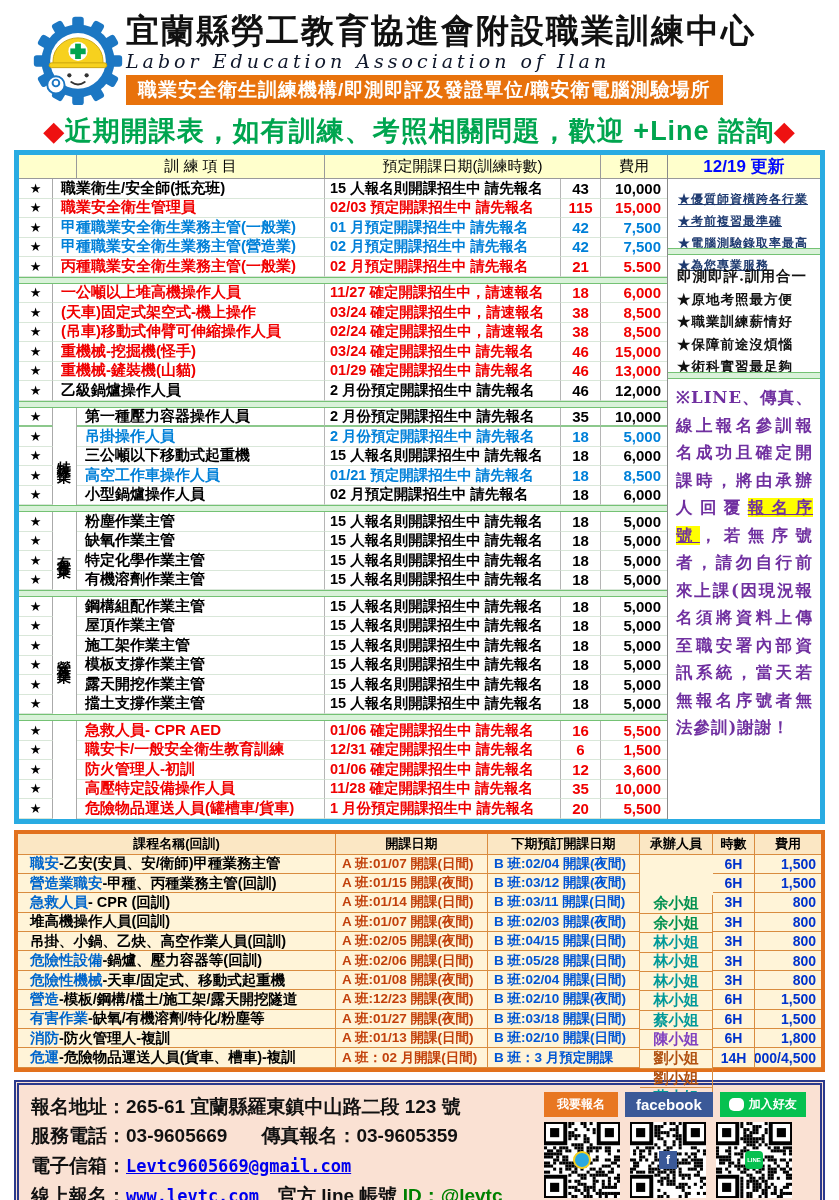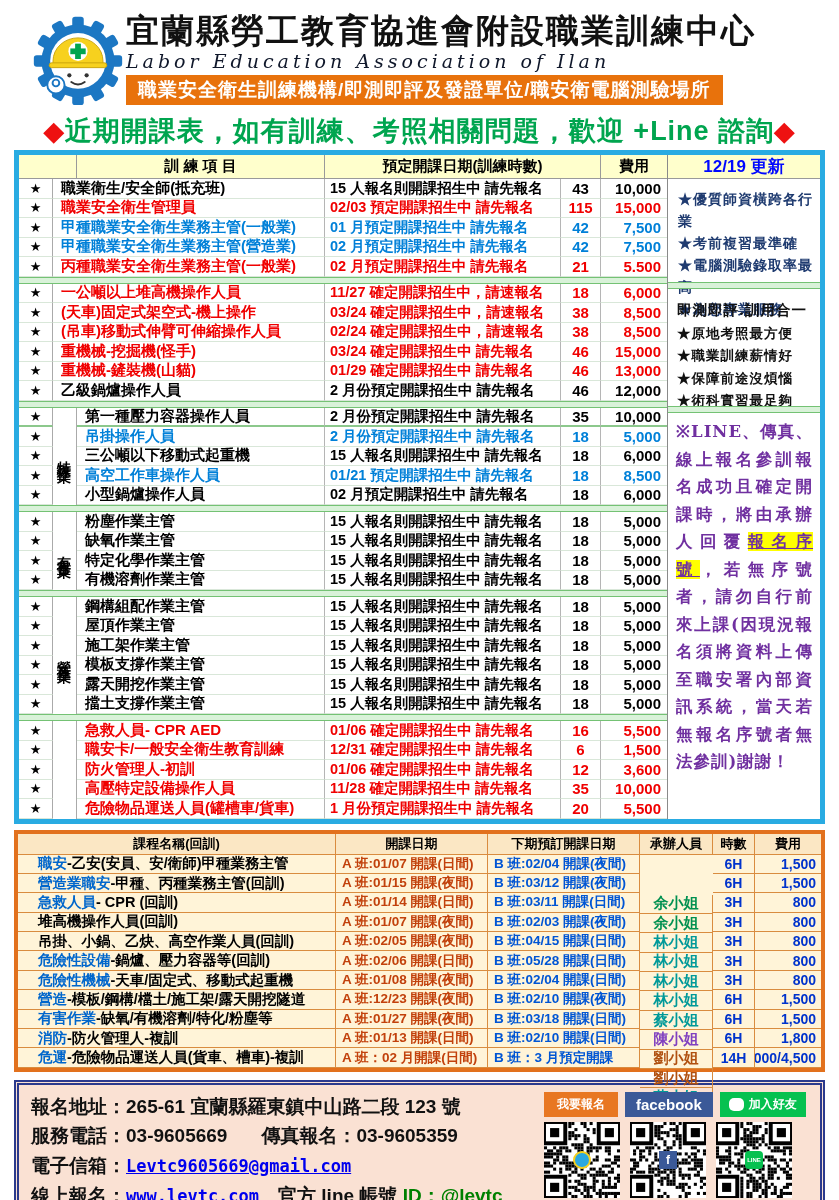--- a/index.html
+++ b/index.html
@@ -15,21 +15,21 @@
   .obanner{display:inline-block;background:#E8720C;color:#fff;font-weight:bold;font-size:19px;padding:2px 12px;margin-top:3px;letter-spacing:1px;}
 
   
   .headline{text-align:center;font-weight:bold;font-size:27px;color:#00A54F;line-height:32px;margin:1px 0 3px;letter-spacing:1px;}
   .headline .dia{color:#EE1111;font-size:26px;}
 
   
   .mtab{margin:0 14px;border:5px solid #29ABE2;display:flex;background:#fff;}
   .mleft{width:648px;flex:0 0 648px;}
   .mrow,.mhead{display:flex;align-items:center;}
-  .mhead{height:23px;background:#FFFFCC;font-weight:bold;font-size:15px;border-bottom:1px solid #9a9a9a;}
+  .mhead{height:23px;background:#FFFFCC;font-weight:normal;font-size:15px;border-bottom:1px solid #9a9a9a;}
   .mhead div{height:100%;display:flex;align-items:center;justify-content:center;border-right:1px solid #9a9a9a;box-sizing:border-box;}
   .sec{display:flex;}
   .starcol{width:34px;flex:0 0 34px;}
   .starcell{height:19.5px;border-right:1px solid #aaa;border-bottom:1px solid #D9E7D9;display:flex;align-items:center;justify-content:center;font-size:13px;color:#000;box-sizing:border-box;}
   .catcol{width:24px;flex:0 0 24px;border-right:1px solid #aaa;display:flex;align-items:center;justify-content:center;box-sizing:border-box;}
   .catcol span{writing-mode:vertical-rl;text-orientation:upright;font-weight:bold;font-size:14px;letter-spacing:3px;color:#000;}
   .rws{flex:1;}
   .mrow{height:19.5px;font-weight:bold;font-size:15px;box-sizing:border-box;}
   .mrow>div{height:100%;display:flex;align-items:center;box-sizing:border-box;border-right:1px solid #b5b5b5;border-bottom:1px solid #D9E7D9;white-space:nowrap;overflow:hidden;}
   .c-item{width:248px;flex:0 0 248px;padding-left:8px;}
@@ -37,35 +37,35 @@
   .c-date{width:236px;flex:0 0 236px;padding-left:5px;font-size:14.5px;}
   .c-hrs{width:40px;flex:0 0 40px;justify-content:center;}
   .c-fee{width:66px;flex:0 0 66px;justify-content:flex-end;padding-right:6px;border-right:none!important;}
   .red{color:#F00000;} .blue{color:#0080D8;} .black{color:#000;}
   .sep{height:5px;background:#D9F2D9;border-top:1px solid #74C274;border-bottom:1px solid #74C274;}
   .subsep>div,.subsep-star{border-bottom:2px solid #8CC88C!important;}
 
   
   .sbar{flex:1;border-left:1px solid #8a8a8a;display:flex;flex-direction:column;}
   .sb-head{height:23px;background:#FFFFCC;border-bottom:1px solid #9a9a9a;display:flex;align-items:center;justify-content:center;color:#0008FF;font-weight:bold;font-size:17px;}
-  .sb-b1{height:103px;box-sizing:border-box;padding:9px 4px 0 10px;color:#1F3B70;font-family:"DejaVu Serif",serif;font-weight:bold;font-size:14px;line-height:22px;letter-spacing:1px;}
+  .sb-b1{height:69px;box-sizing:border-box;padding:9px 4px 0 10px;color:#1F3B70;font-family:"DejaVu Serif",serif;font-weight:bold;font-size:12px;line-height:22px;letter-spacing:1px;text-decoration:underline;}
   .sb-b2{height:117px;box-sizing:border-box;padding:10px 4px 0 9px;color:#111;font-family:"DejaVu Serif",serif;font-weight:bold;font-size:13.5px;line-height:22.5px;letter-spacing:1px;}
   .sb-b2 .b2t{font-size:14.5px;}
   .sb-b3{flex:1;padding:5px 7px 0 8px;color:#7030A0;font-family:"DejaVu Serif",serif;font-weight:bold;font-size:16.5px;line-height:27.5px;text-align:justify;letter-spacing:1px;display:flex;flex-direction:column;}
   .sb-b3 .ntext{flex:1;}
   mark.y{background:#FFFF00;color:#7030A0;text-decoration:underline;}
   .sb-b4{background:#00FFFF;color:#7030A0;font-weight:bold;font-size:17.5px;line-height:24px;padding:1px 2px;margin:2px 0 5px;letter-spacing:0;text-align:left;}
 
   
   .rtab{margin:6px 14px 0;border:4px solid #E2711D;background:#FFF4D8;}
   .rhead{display:flex;height:21px;font-weight:bold;font-size:13px;color:#000;background:#FBE7C4;align-items:flex-end;}
   .rhead div{display:flex;align-items:center;justify-content:center;border-right:1px solid #D98C3F;border-bottom:1px solid #D98C3F;box-sizing:border-box;height:100%;}
   .rrow{display:flex;height:19.4px;font-weight:bold;box-sizing:border-box;}
   .rrow>div{display:flex;align-items:center;border-right:1px solid #D98C3F;border-bottom:1px solid #D98C3F;box-sizing:border-box;height:100%;white-space:nowrap;overflow:hidden;}
-  .r-name{width:318px;flex:0 0 318px;padding-left:20px;font-size:14.5px;color:#000;}
+  .r-name{width:318px;flex:0 0 318px;padding-left:12px;font-size:14.5px;color:#000;}
   .r-name .pfx{color:#0066CC;}
   .r-a{width:152px;flex:0 0 152px;padding-left:6px;font-size:13.5px;color:#c2410c;}
   .r-b{width:152px;flex:0 0 152px;padding-left:6px;font-size:13.5px;color:#0055D4;}
   .r-p{width:73px;flex:0 0 73px;justify-content:center;font-size:15px;margin-top:40px;}
   .r-h{width:42px;flex:0 0 42px;justify-content:center;color:#0033CC;font-size:14px;}
   .r-f{width:66px;flex:0 0 66px;justify-content:flex-end;padding-right:5px;color:#0033CC;font-size:14px;border-right:none!important;}
 
   
   .ftr{margin:8px 14px 0;border:5px double #2B3A8C;background:#FAE1D3;display:flex;padding:7px 8px 6px 12px;box-sizing:border-box;height:139px;}
   .f-left{flex:1;font-weight:bold;font-size:19px;color:#111;line-height:29.5px;white-space:nowrap;}

